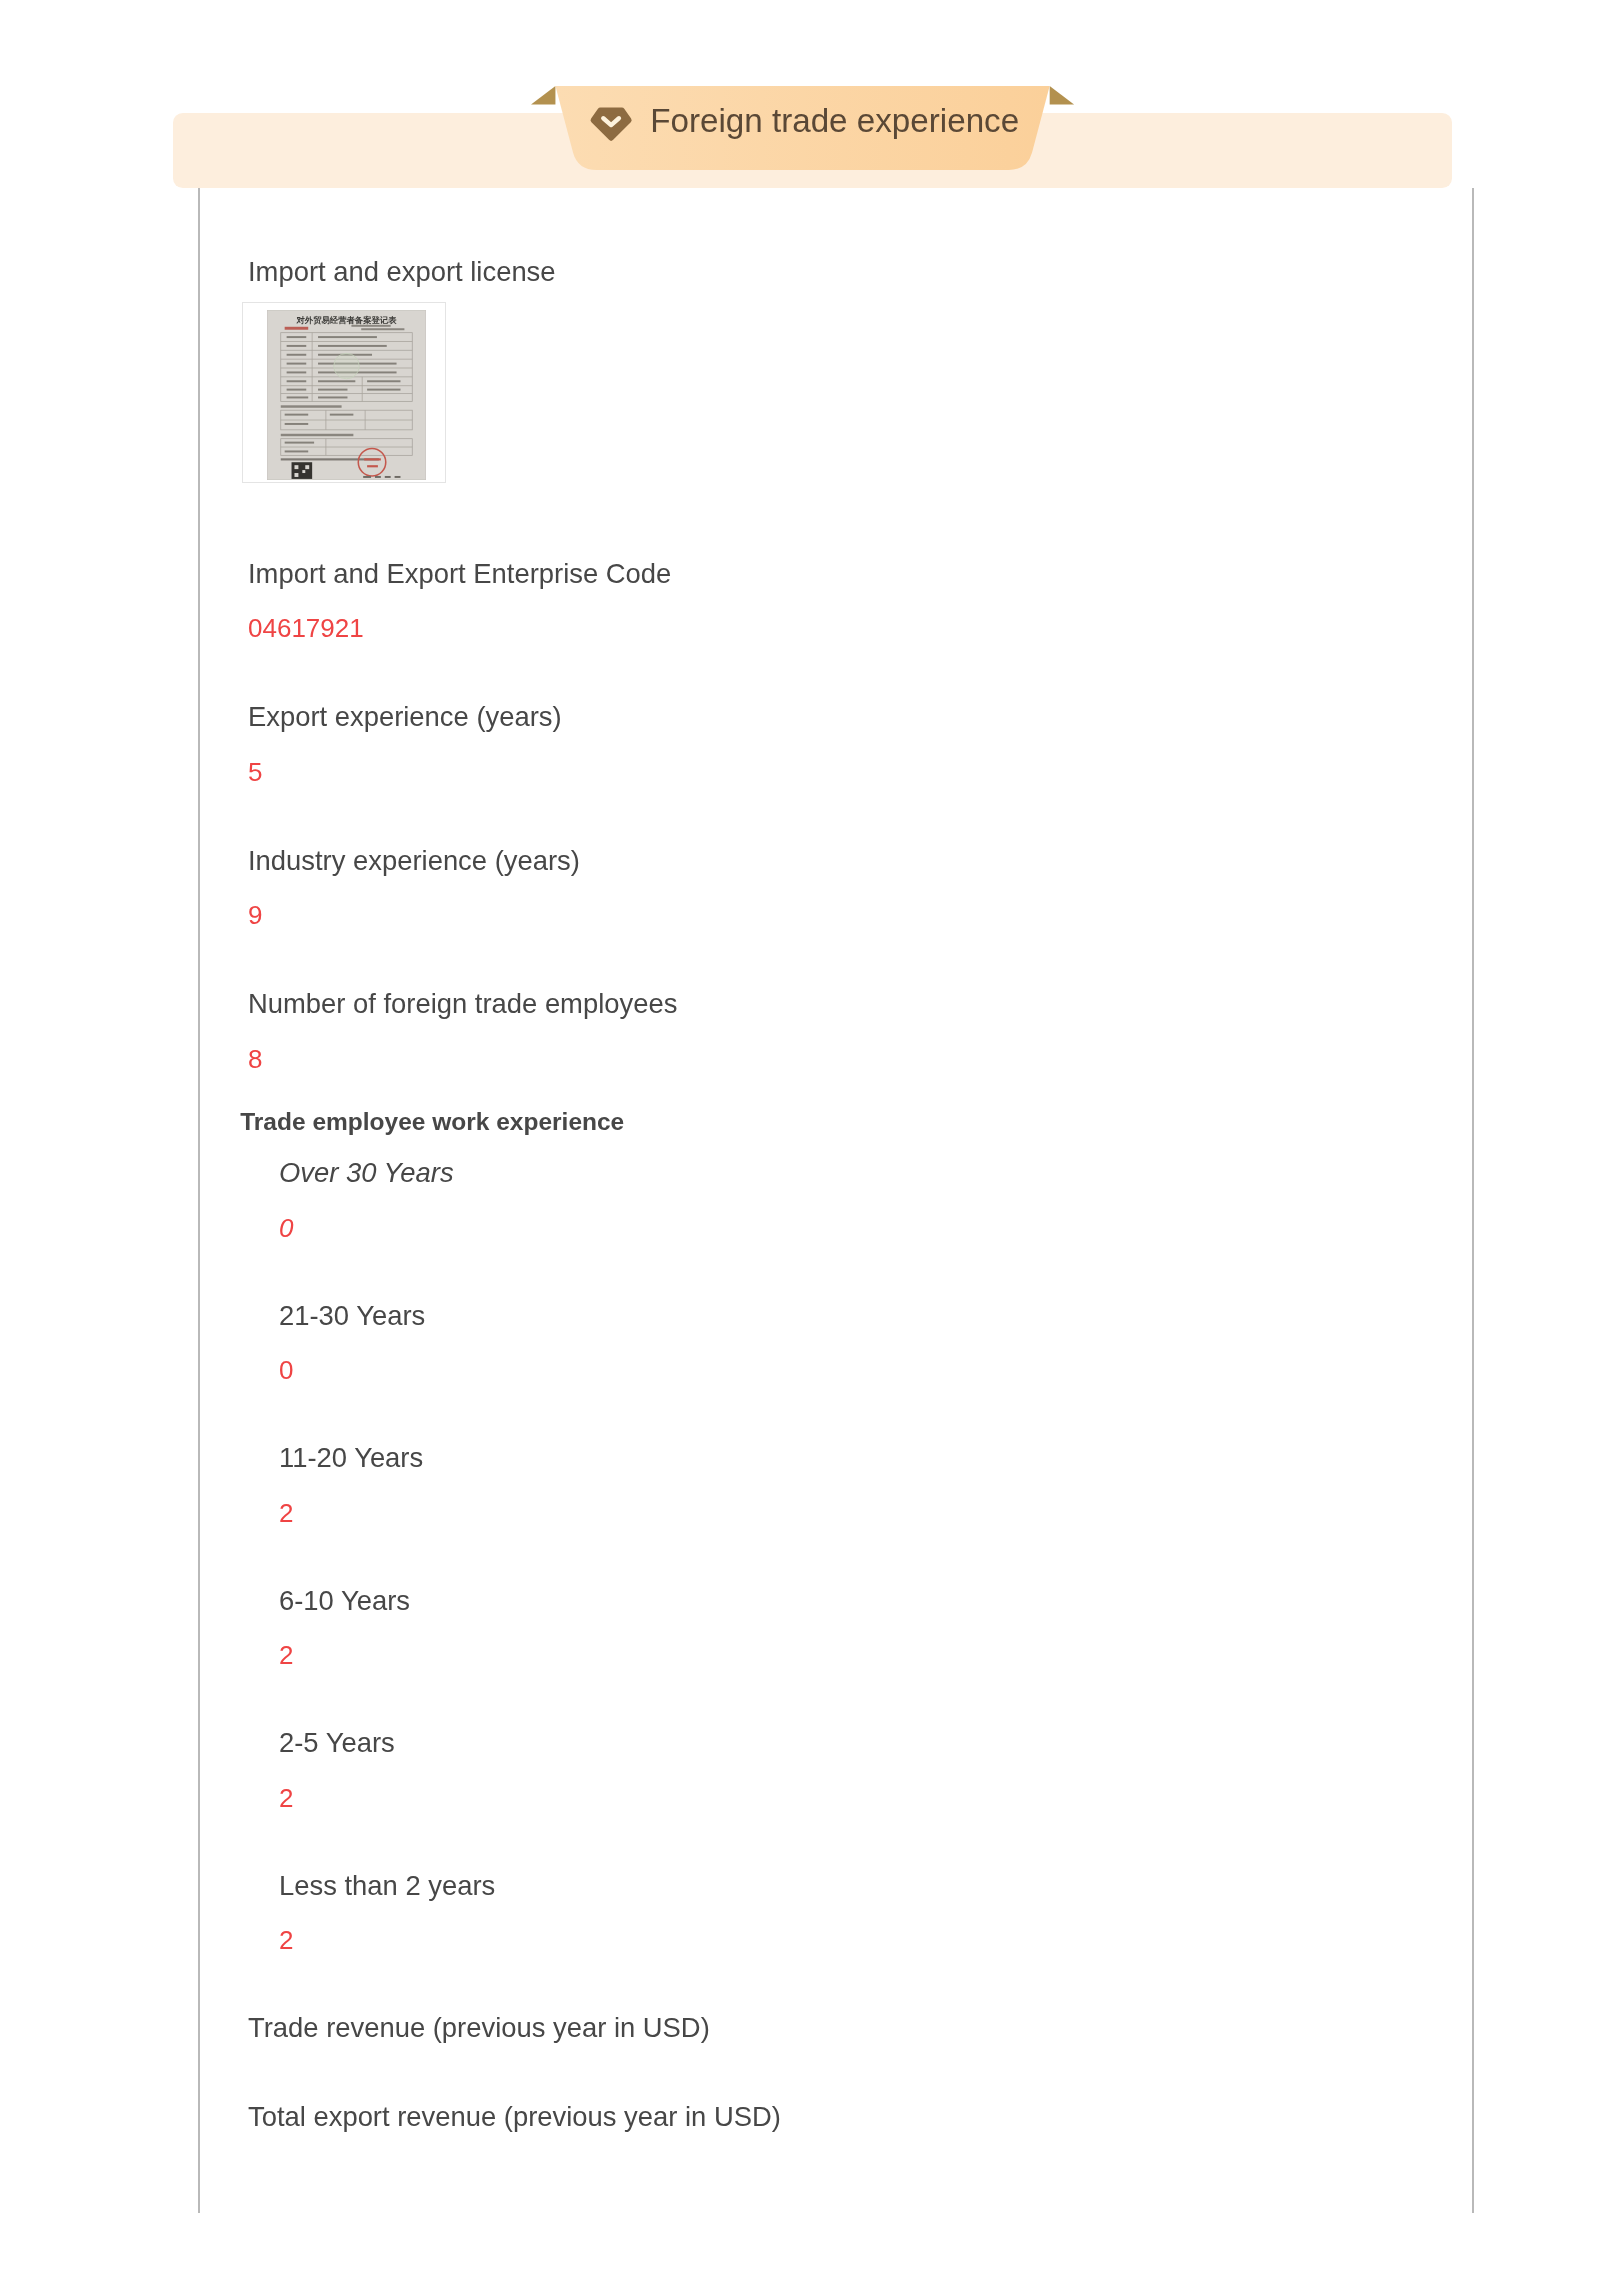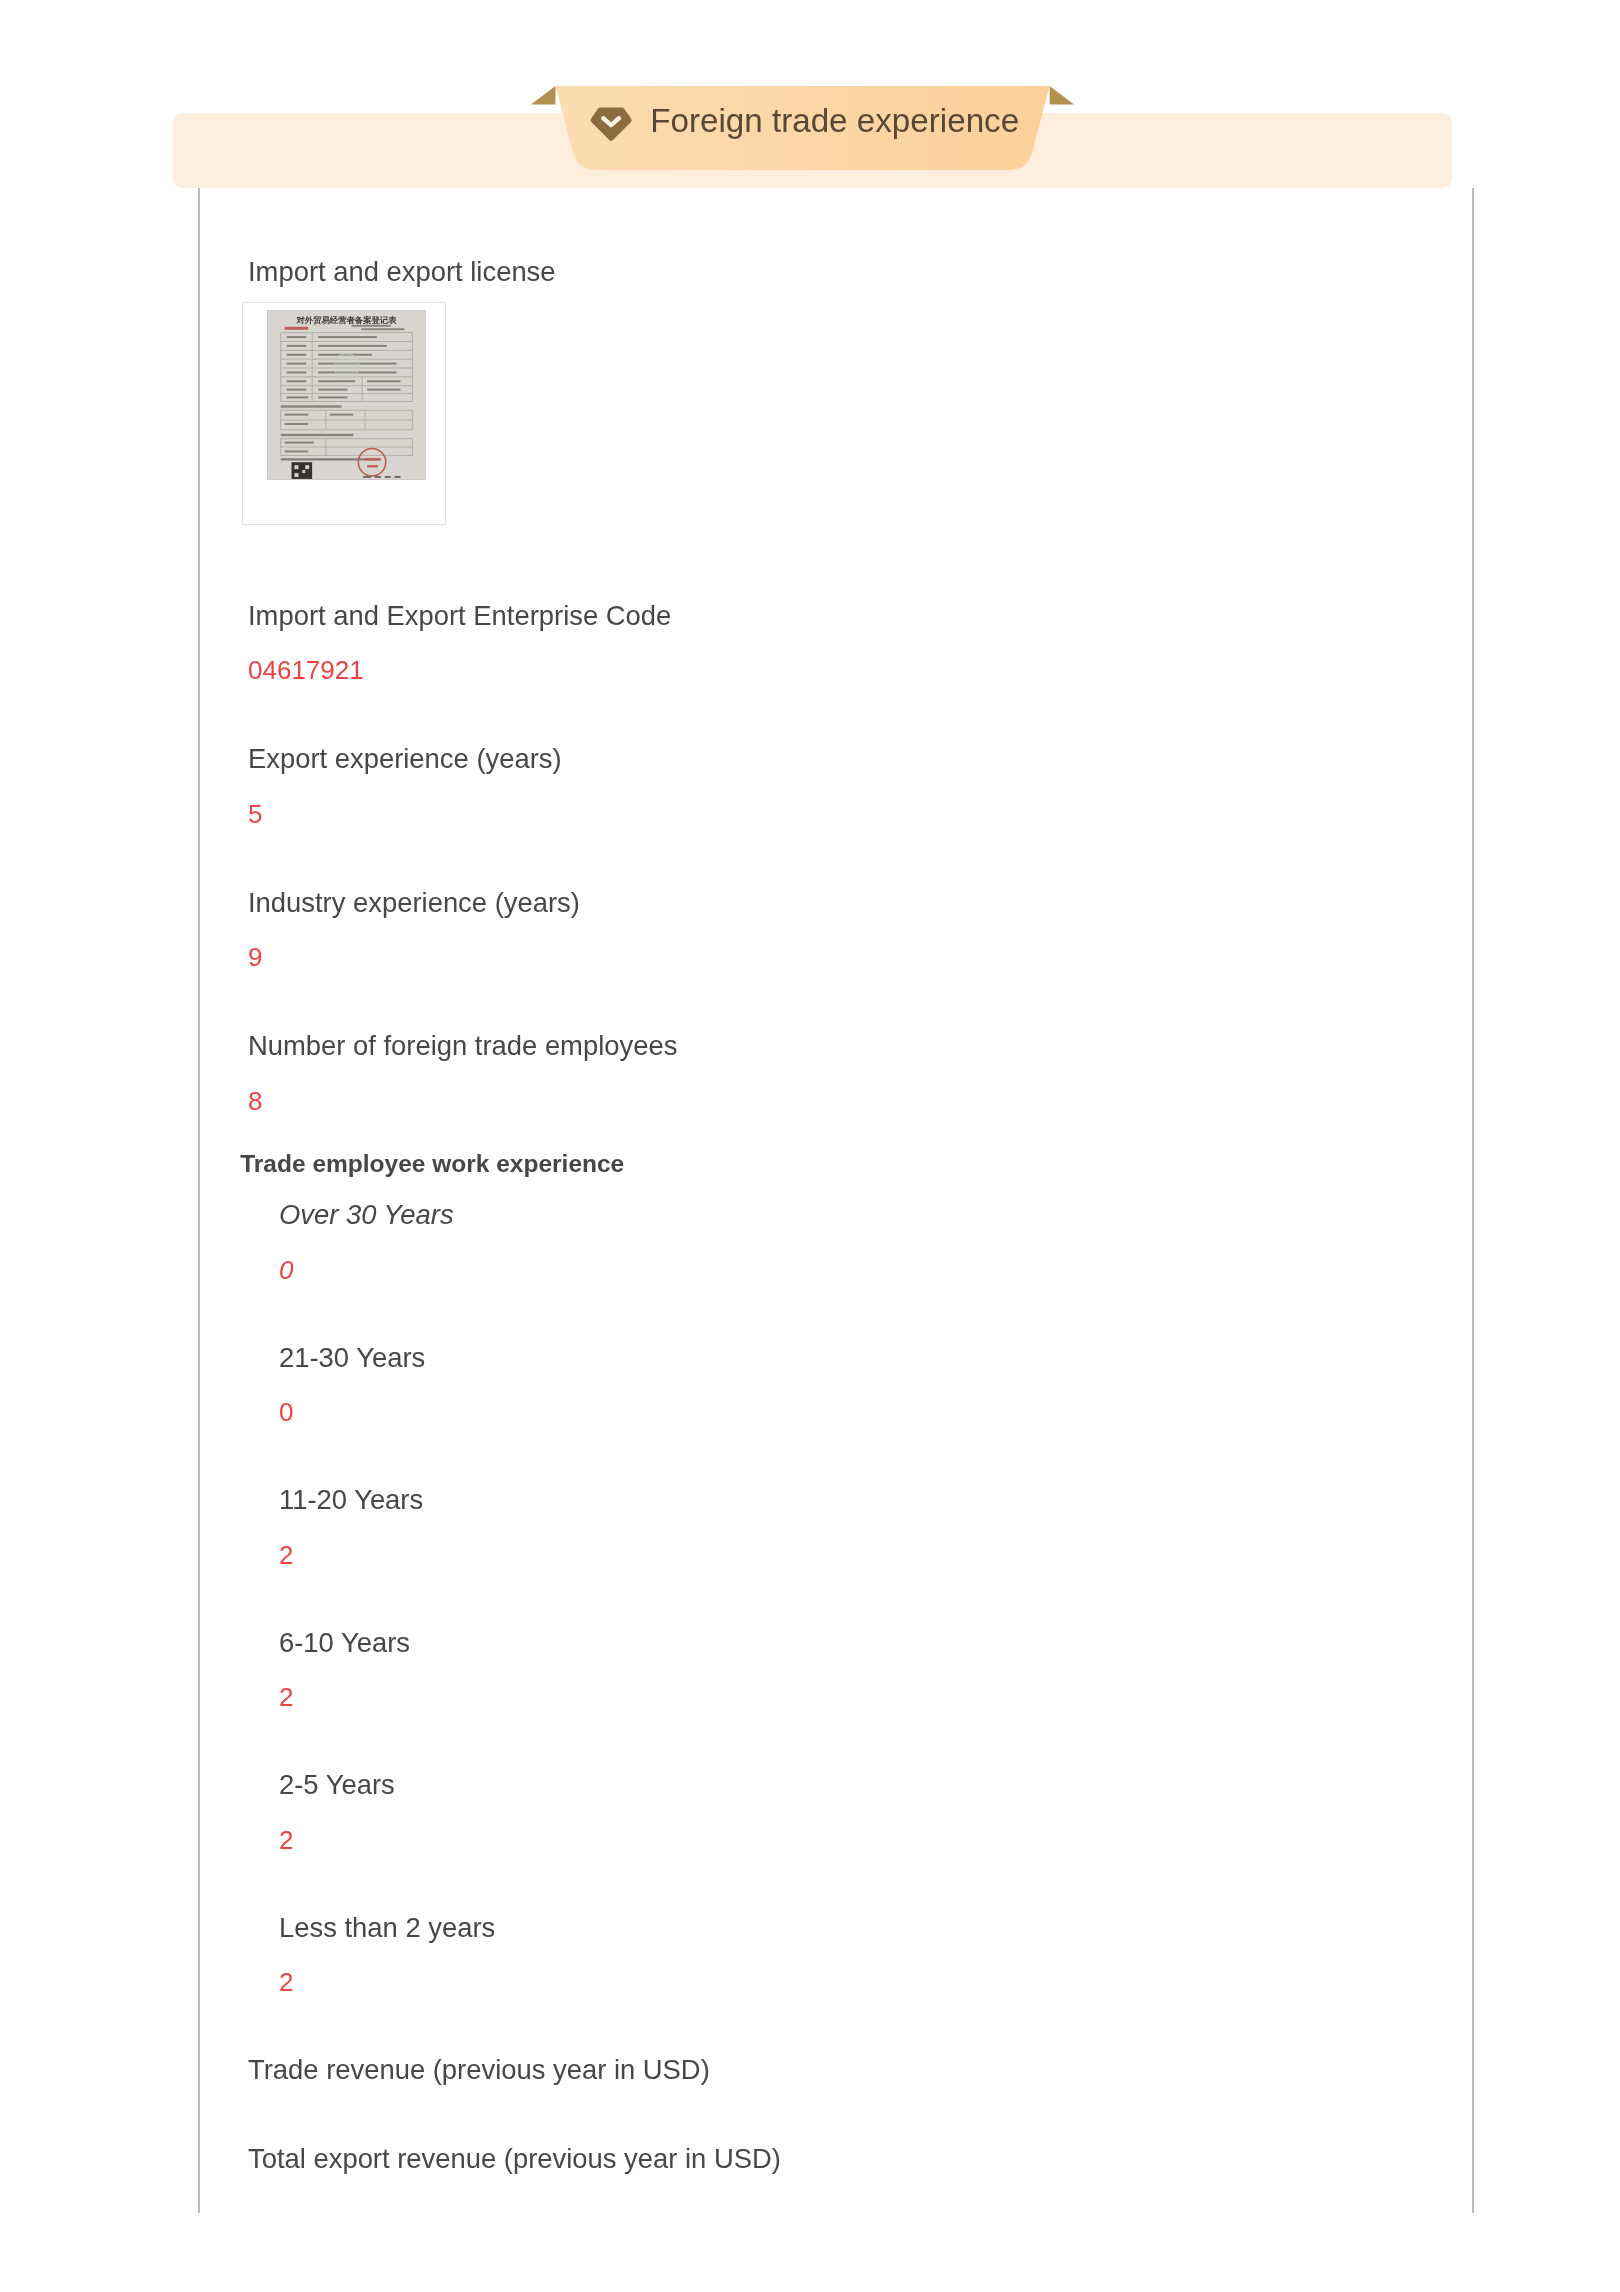--- a/index.html
+++ b/index.html
@@ -43,21 +43,21 @@
   .group-first { margin-top:74px; }
 
   .trade-label { font-size:24.5px; line-height:29px; color:#474747; margin-top:33px; margin-left:-7.8px;font-weight:bold; }
 
   .sub-group       { margin-left:31px; margin-top:56px; }
   .sub-group-first { margin-left:31px; margin-top:20.6px;font-style:italic; }
 
   
   .license-thumb {
     margin-top:13.7px; margin-left:-5.9px;
-    width:204px; height:223px;
+    width:204px; height:181px;
     background:#ffffff;
     border:1px solid #e4e4e4;
     position:relative;
     cursor:pointer;
   }
   .license-thumb svg { position:absolute; left:23.5px; top:6.9px; }
 </style>
 </head>
 <body>
 

